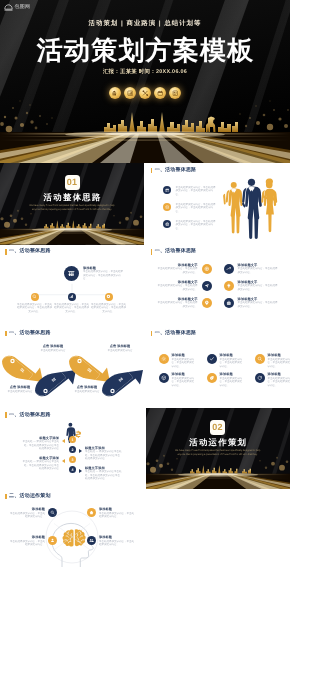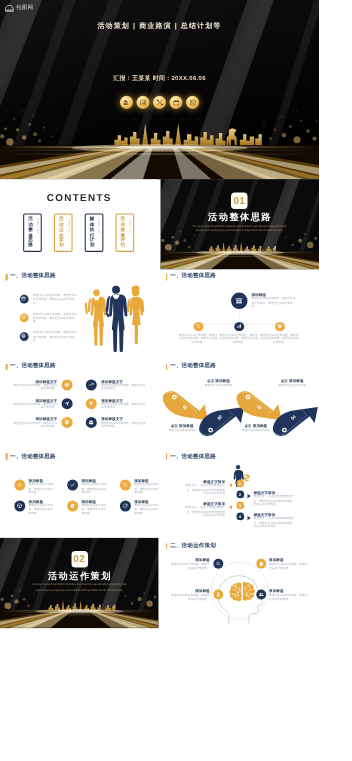--- a/index.html
+++ b/index.html
@@ -210,20 +210,21 @@
 
     <div class="wm">
       <svg width="9" height="7" viewBox="0 0 18 14">
         <path d="M1 12.4 h16" stroke="#e6e6e6" stroke-width="1.4" fill="none"></path>
         <path d="M9 1.6 C4.4 1.6 1.6 5.4 1.6 10.4 h14.8 C16.4 5.4 13.6 1.6 9 1.6 Z" fill="none" stroke="#e6e6e6" stroke-width="1.4"></path>
       </svg>
       <span class="wm-txt">包图网</span>
     </div>
 
     <div class="hero-eyebrow">活动策划 | 商业路演 | 总结计划等</div>
+    <div class="hero-title">活动策划方案模板</div>
     <div class="hero-meta">汇报：王某某   时间：20XX.06.06</div>
 
     <div class="hero-icons">
       <span class="hicon">
           <svg width="6.5" height="6.5" viewBox="0 0 16 16" fill="#6b4410">
             <path d="M8 1.6 L13 6.2 H3 Z"></path>
             <rect x="3" y="7.2" width="10" height="1.3" rx=".4"></rect>
             <rect x="4" y="9.4" width="2.3" height="4.2" rx=".4"></rect>
             <rect x="6.9" y="9.4" width="2.3" height="4.2" rx=".4"></rect>
             <rect x="9.8" y="9.4" width="2.3" height="4.2" rx=".4"></rect>
@@ -260,39 +261,20 @@
             <rect x="8.3" y="4.9" width="3.4" height="1.2" rx=".5"></rect>
             <rect x="4.2" y="8.4" width="7.6" height="1.1" rx=".5"></rect>
             <rect x="4.2" y="10.6" width="5.4" height="1.1" rx=".5"></rect>
           </svg>
         </span>
     </div>
   </div>
 
   <div class="grid">
 
-    <div class="slide">
-      <div class="ct-title">CONTENTS</div>
-      <div class="vbox" style="left:21px;top:31px;width:17px;height:35px;">
-        <span class="vtxt">活动整体思路</span>
-        <span class="vpart">PART 01</span>
-      </div>
-      <div class="vbox g" style="left:49px;top:31px;width:17px;height:35px;">
-        <span class="vtxt g">活动运作策划</span>
-        <span class="vpart g">PART 02</span>
-      </div>
-      <div class="vbox" style="left:77px;top:31px;width:17px;height:35px;">
-        <span class="vtxt">媒体执行计划</span>
-        <span class="vpart">PART 03</span>
-      </div>
-      <div class="vbox g" style="left:105px;top:31px;width:17px;height:35px;">
-        <span class="vtxt g">活动效果评估</span>
-        <span class="vpart g">PART 04</span>
-      </div>
-    </div>
 
     <div class="slide dark">
       <svg class="secbg" viewBox="0 0 144 82" preserveAspectRatio="none">
         <rect width="144" height="82" fill="#0a0a0c"></rect>
         <g>
           <polygon points="8,-10 24,-10 -16,92 -32,92" fill="url(#beam)"></polygon>
           <polygon points="34,-10 40,-10 4,92 -2,92" fill="url(#beam2)"></polygon>
           <polygon points="56,-10 62,-10 26,92 20,92" fill="url(#beam2)"></polygon>
           <polygon points="88,-10 92,-10 58,92 54,92" fill="url(#beam2)"></polygon>
           <polygon points="118,-10 130,-10 94,92 82,92" fill="url(#beam)"></polygon>

